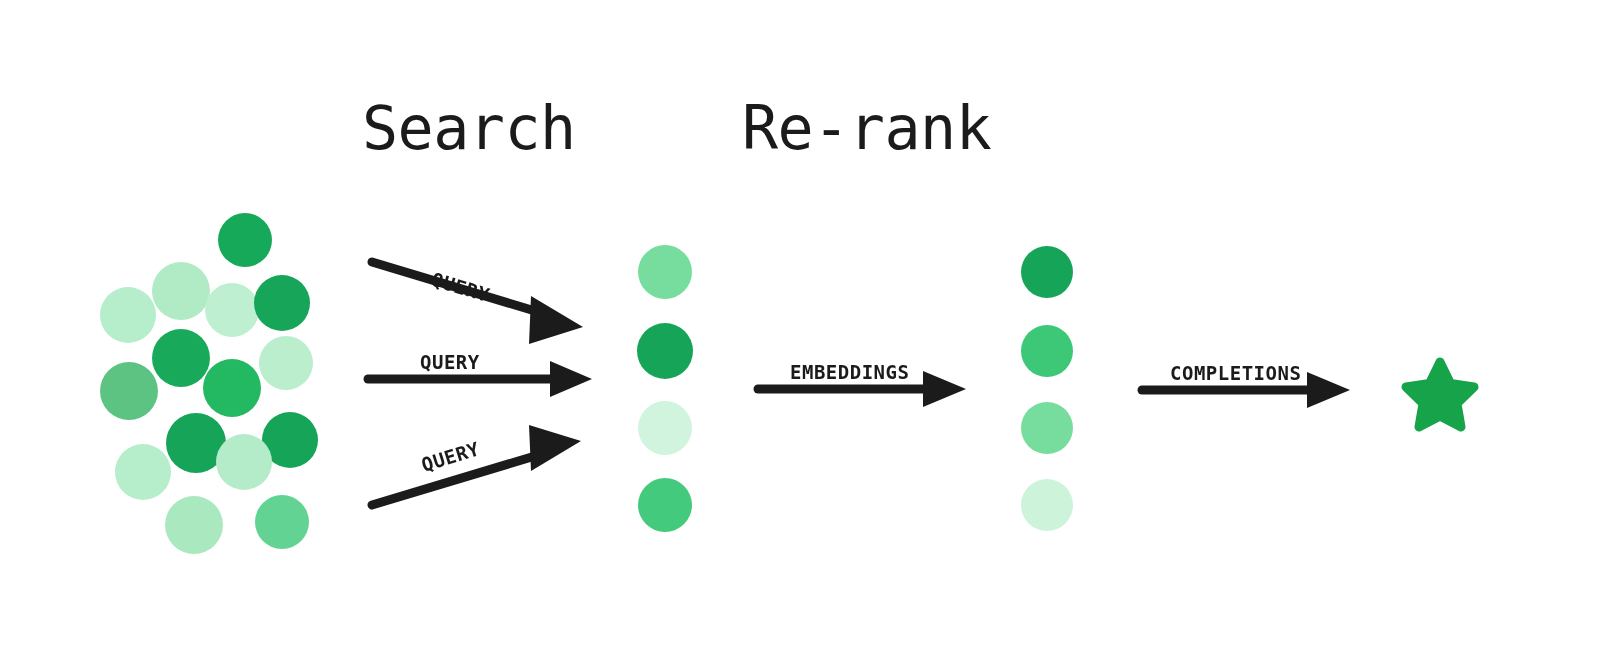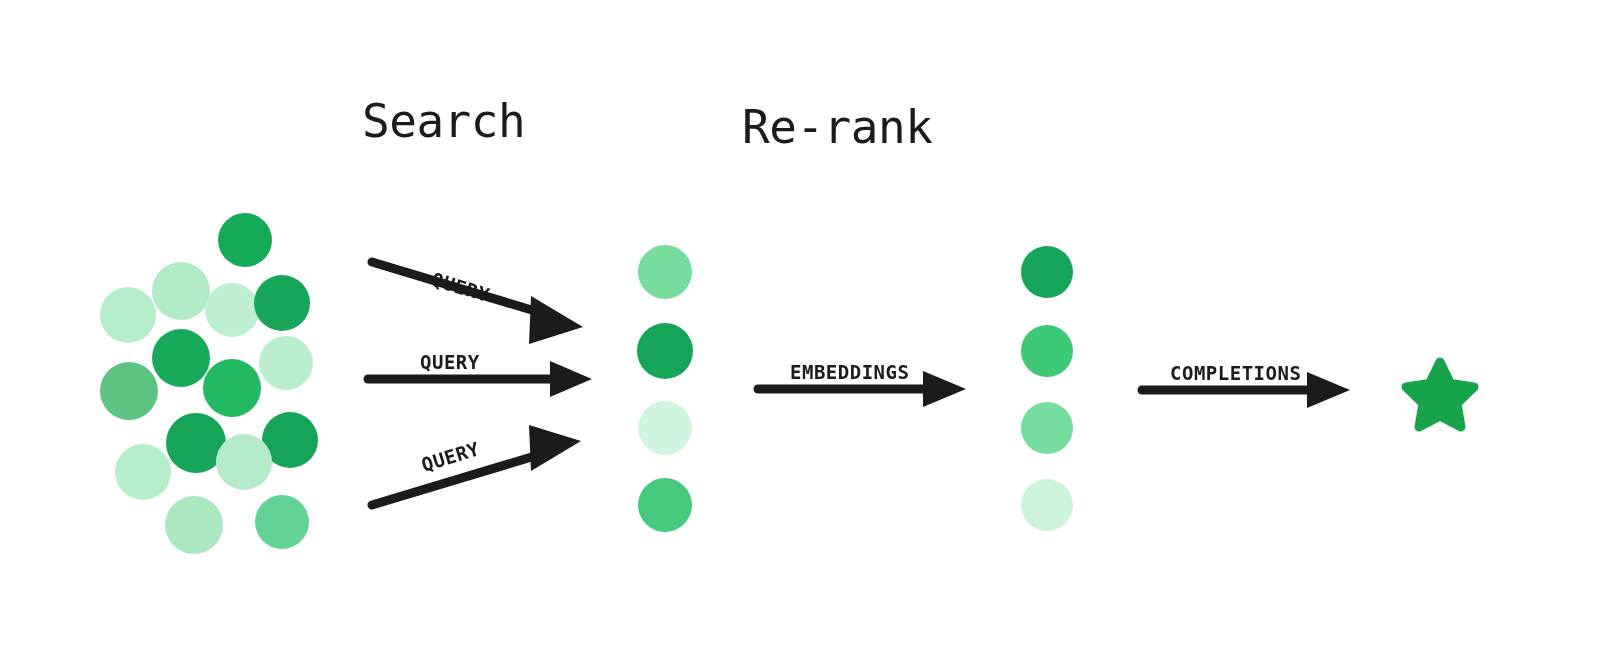--- a/index.html
+++ b/index.html
@@ -13,21 +13,21 @@
   #canvas {
     position: relative;
     width: 1600px;
     height: 671px;
     background: #ffffff;
     overflow: hidden;
   }
   .stage-title {
     position: absolute;
     font-family: "DejaVu Sans Mono", monospace;
-    font-size: 46px;
+    font-size: 60px;
     font-weight: 400;
     color: #1b1b1b;
     letter-spacing: -0.5px;
     white-space: nowrap;
     line-height: 1;
   }
   .dot {
     position: absolute;
     border-radius: 50%;
   }
@@ -45,21 +45,21 @@
     fill: #1b1b1b;
     letter-spacing: 0.5px;
   }
 </style>
 </head>
 <body>
 
 <div id="canvas">
 
   <div class="stage-title" style="left:362px; top:98px;">Search</div>
-  <div class="stage-title" style="left:742px; top:98px;margin-top:6px;">Re-rank</div>
+  <div class="stage-title" style="left:742px; top:98px;">Re-rank</div>
 
   <div>
     <div class="dot" style="left:218px;top:213px;width:54px;height:54px;background:#17a95a;"></div>
     <div class="dot" style="left:152px;top:262px;width:58px;height:58px;background:#b0ebc6;"></div>
     <div class="dot" style="left:100px;top:287px;width:56px;height:56px;background:#b6edcb;"></div>
     <div class="dot" style="left:205px;top:283px;width:54px;height:54px;background:#bdefd0;"></div>
     <div class="dot" style="left:254px;top:275px;width:56px;height:56px;background:#16a559;"></div>
     <div class="dot" style="left:152px;top:329px;width:58px;height:58px;background:#18a95b;"></div>
     <div class="dot" style="left:259px;top:336px;width:54px;height:54px;background:#baeecd;"></div>
     <div class="dot" style="left:100px;top:362px;width:58px;height:58px;background:#5cc383;"></div>

